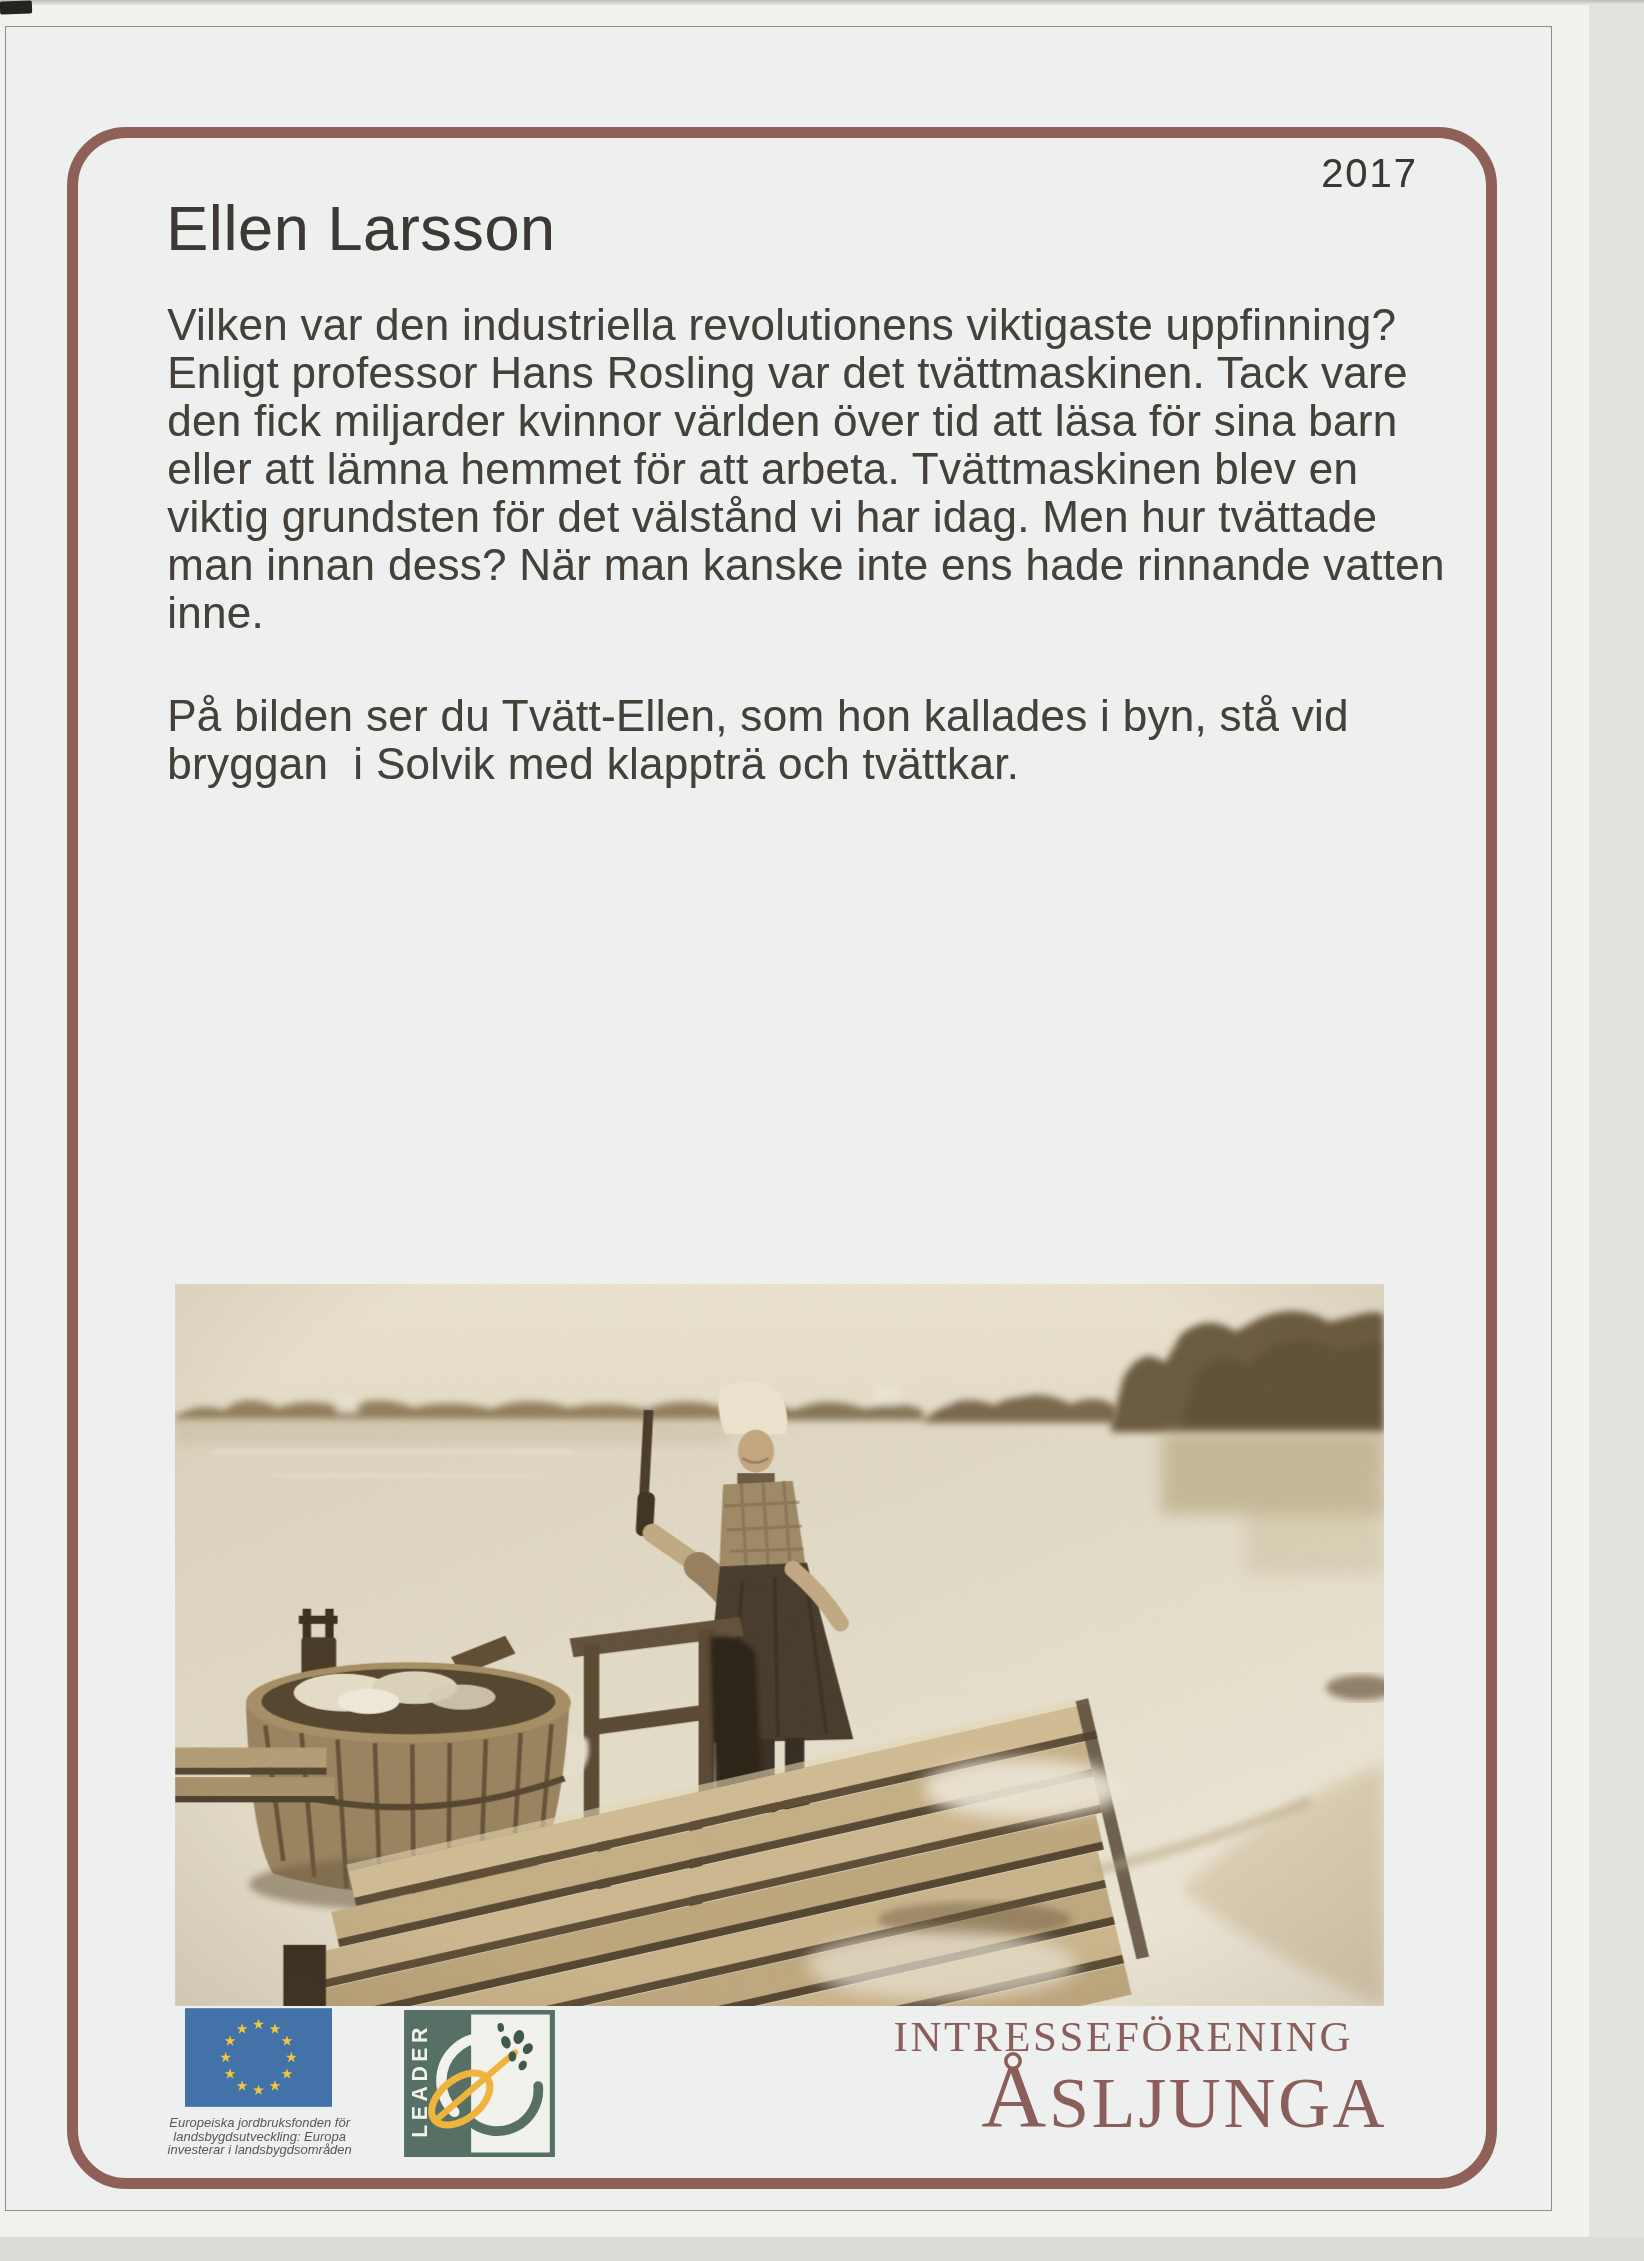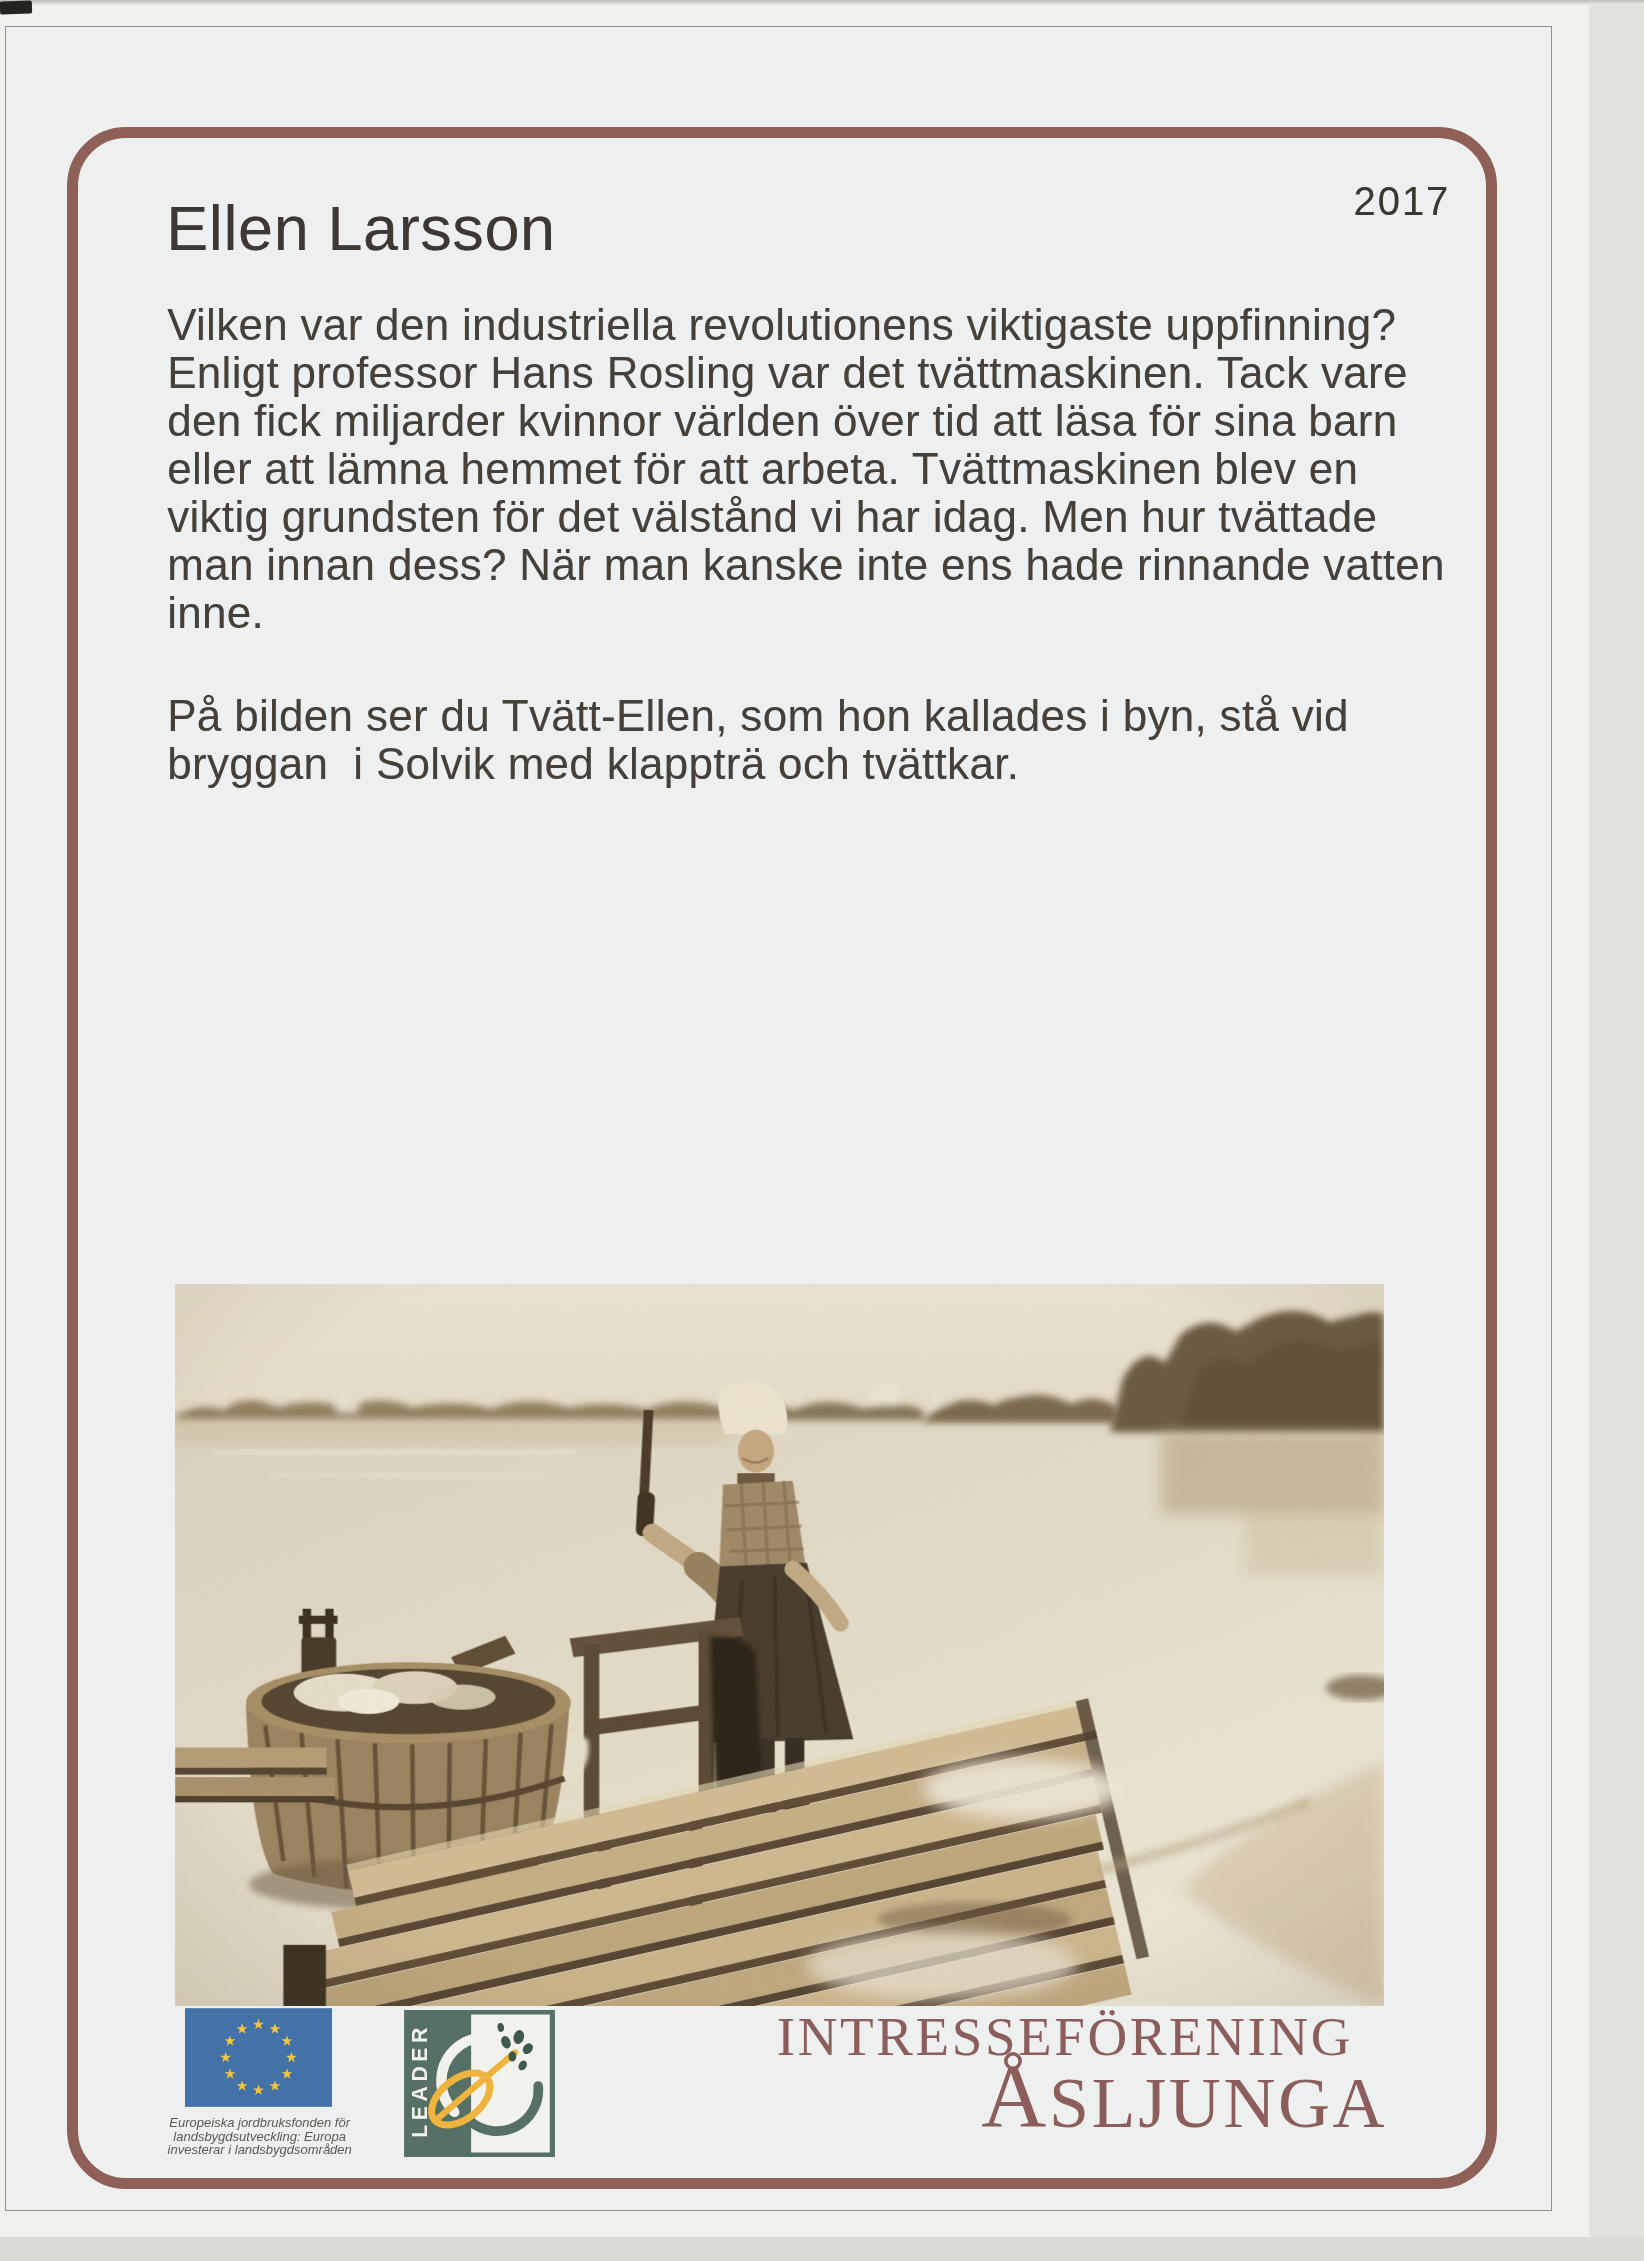--- a/index.html
+++ b/index.html
@@ -34,23 +34,22 @@
     background:var(--paper);
     border:0.6px solid #8f8f88;
   }
   .frame{
     position:absolute;left:61px;top:100px;width:1430px;height:2062px;
     border:11.6px solid var(--frame-color);
     border-radius:59px;
   }
   .year{
     position:absolute;left:1315px;top:124px;width:129px;
-    font-size:40px;color:#3b3731;letter-spacing:1.9px;text-align:right;
+    font-size:40px;color:#3b3731;letter-spacing:1.9px;text-align:left;
     text-shadow:0 0 0.6px rgba(60,50,30,.4);
-    margin-top:28px;
   }
   .title{
     position:absolute;left:160px;top:165px;
     font-size:63px;font-weight:400;color:var(--title-color);
     letter-spacing:0.6px;text-shadow:0 0 0.6px rgba(40,30,20,.45);
   }
   .bodycopy{position:absolute;left:161px;top:274px;width:1296px;}
   .paragraph{
     white-space:pre-wrap;
     font-size:44px;line-height:48px;letter-spacing:0.3px;
@@ -68,21 +67,21 @@
     position:absolute;left:157px;top:2089px;width:193px;
     font-size:13px;line-height:13.5px;text-align:center;
     color:var(--caption-gray);white-space:pre-wrap;letter-spacing:0px;font-style:italic;
   }
   .leader-logo{position:absolute;left:398px;top:1983px;width:151px;height:147px;display:block;}
   .brand{
     position:absolute;right:164px;top:1987px;text-align:right;
     font-family:"Liberation Serif", serif;color:var(--brand-color);
   }
   .brand-line1{
-    font-size:55px;letter-spacing:2.6px;line-height:45px;padding-right:34px;
+    font-size:43px;letter-spacing:2.6px;line-height:45px;padding-right:34px;
   }
   .brand-line2{
     font-size:72px;letter-spacing:2.6px;line-height:92px;margin-top:-7.7px;
   }
   .brand-line2::first-letter{font-size:1.25em;}
 </style>
 </head>
 <body>
 
 <div class="scan-mat"></div>

